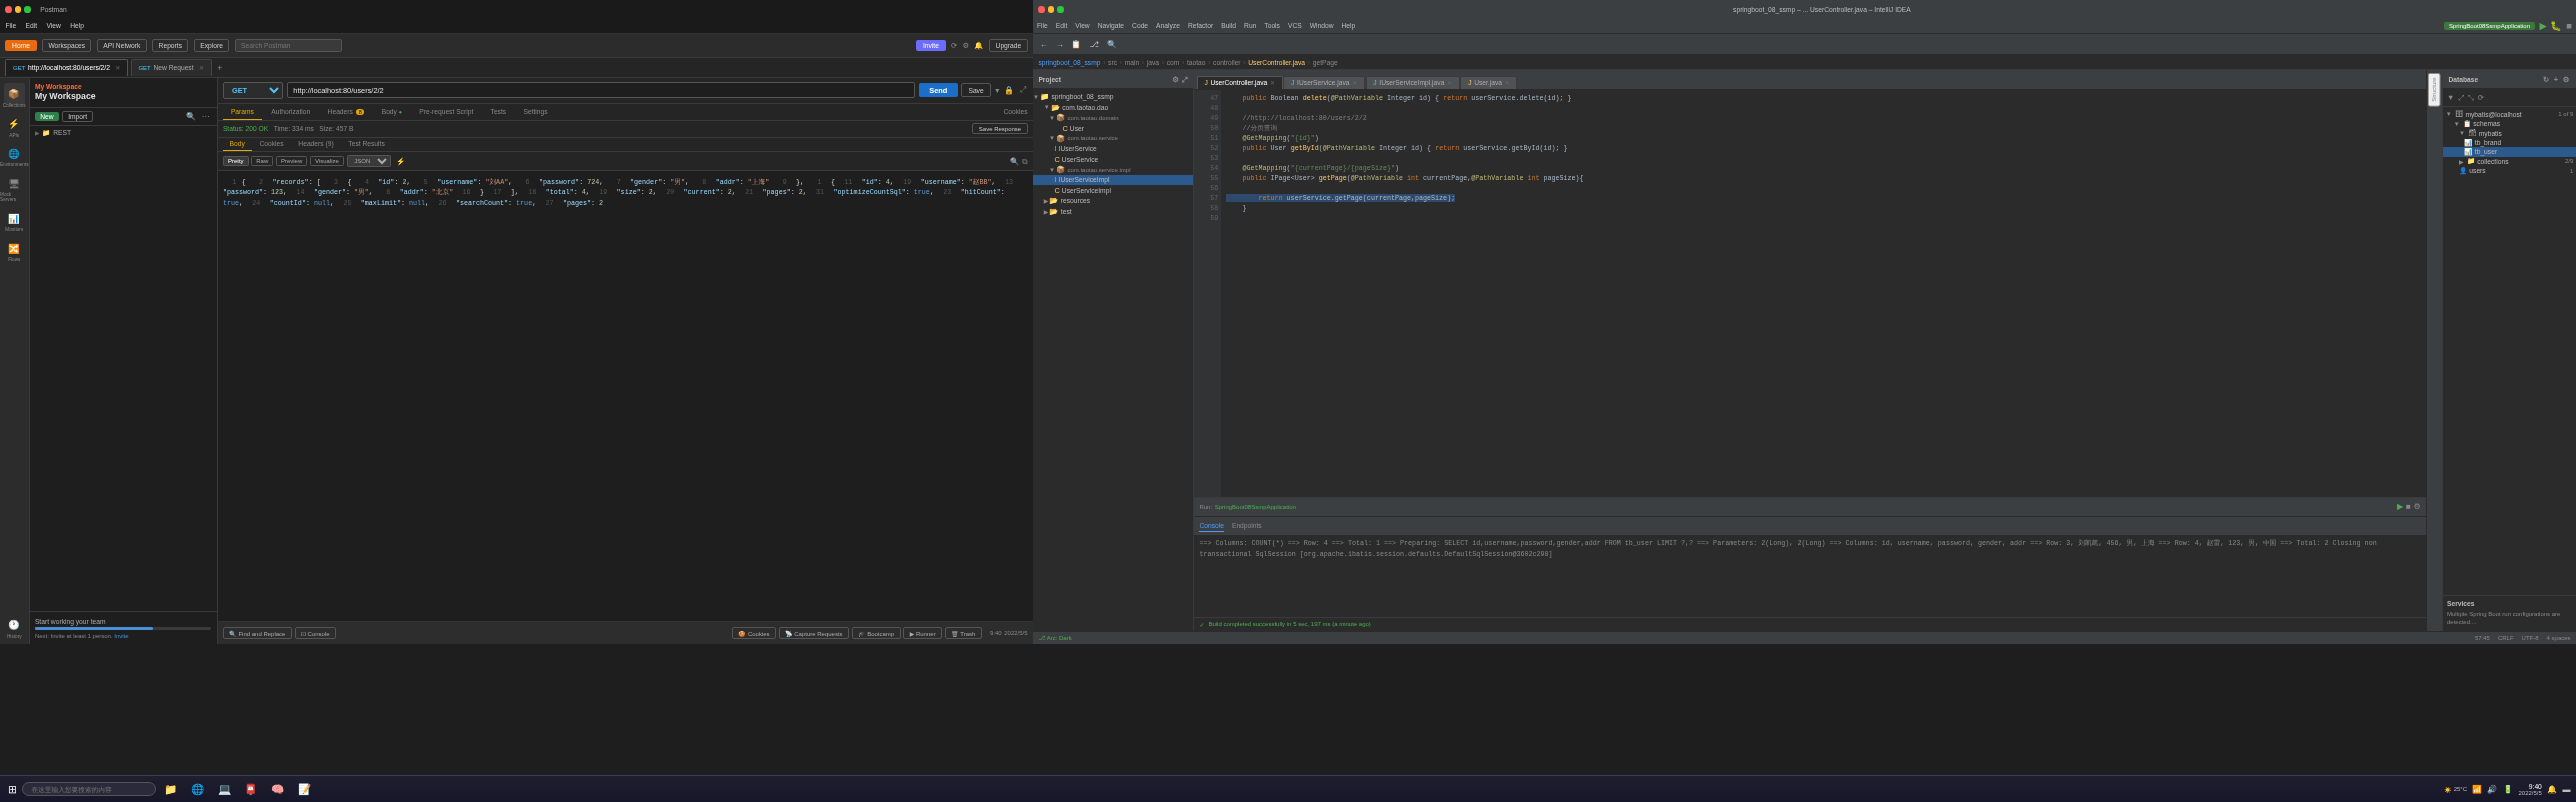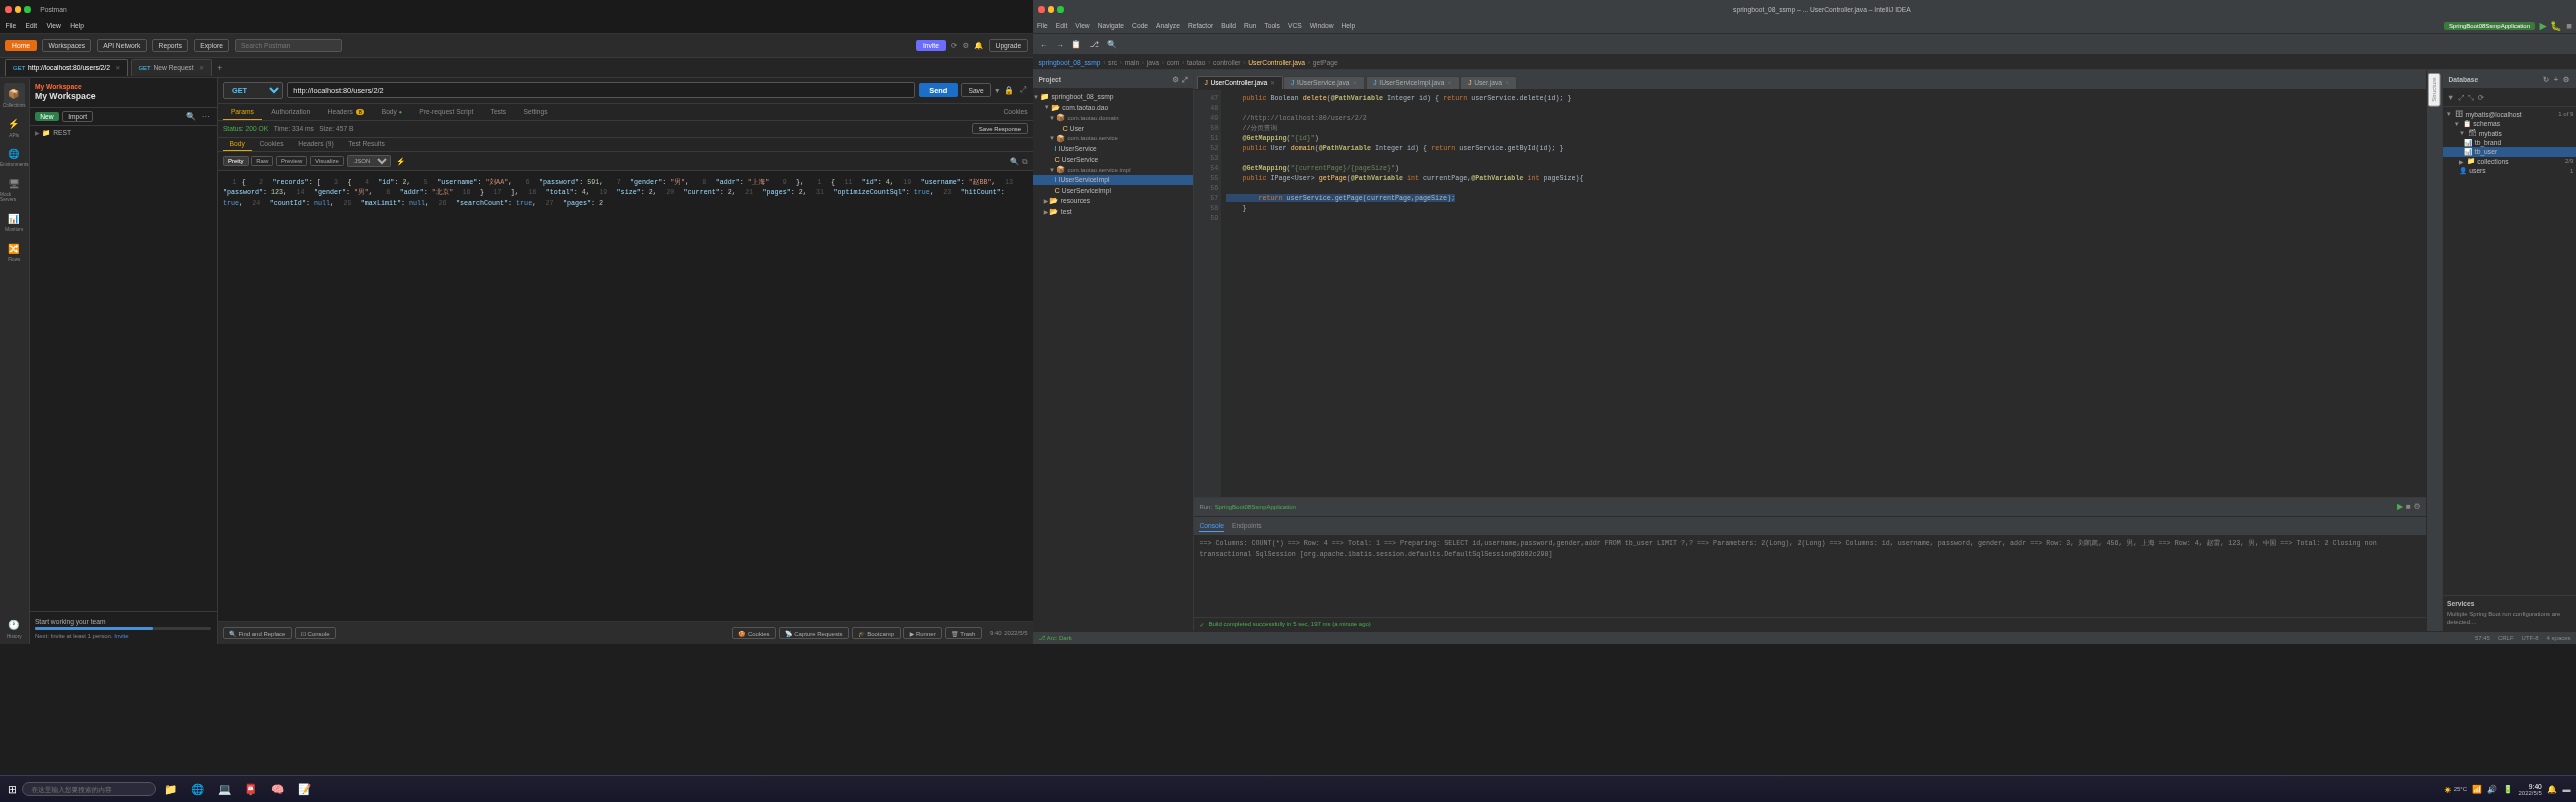--- a/index.html
+++ b/index.html
@@ -288,21 +288,21 @@
       width: 27px; background: #313335; color: #606366; font-size: 6.7px;
       font-family: 'Courier New', monospace; line-height: 1.5; padding: 2.7px 2.7px 2.7px 0;
       text-align: right; flex-shrink: 0; overflow: hidden;
     }
     .code-content {
       flex: 1; overflow: auto; padding: 2.7px 5.4px; font-family: 'Courier New', monospace;
       font-size: 6.7px; line-height: 1.5; white-space: pre; color: #a9b7c6;
     }
     .ij-kw { color: #cc7832; }
     .ij-str { color: #6a8759; }
-    .ij-ann { color: #bbb875; font-weight: bold; }
+    .ij-ann { color: #bbb875; }
     .ij-comment { color: #808080; }
     .ij-highlight { background: #2d4a6d; }
 
     
     .ij-bottom { height: 134px; background: #2b2b2b; border-top: 0.7px solid #3a3a3a; display: flex; flex-direction: column; flex-shrink: 0; }
     .ij-bottom-tabs {
       height: 19px; background: #3c3f41; display: flex; align-items: center;
       padding: 0 5.4px; gap: 8px; border-bottom: 0.7px solid #2b2b2b;
     }
     .ij-bottom-tab { color: #888; font-size: 6.7px; cursor: pointer; padding: 2.7px 0; border-bottom: 1.3px solid transparent; }
@@ -544,21 +544,21 @@
         <span style="margin-left:auto;color:#888;font-size:7.4px;">🔍</span>
         <span style="color:#888;font-size:7.4px;">⧉</span>
       </div>
 
       <div class="response-body">
 <span class="line-num">1</span>{
 <span class="line-num">2</span>  <span class="json-key">"records"</span>: [
 <span class="line-num">3</span>    {
 <span class="line-num">4</span>      <span class="json-key">"id"</span>: <span class="json-num">2</span>,
 <span class="line-num">5</span>      <span class="json-key">"username"</span>: <span class="json-str">"刘AA"</span>,
-<span class="line-num">6</span>      <span class="json-key">"password"</span>: <span class="json-num">591</span>,
+<span class="line-num">6</span>      <span class="json-key">"password"</span>: <span class="json-num">724</span>,
 <span class="line-num">7</span>      <span class="json-key">"gender"</span>: <span class="json-str">"男"</span>,
 <span class="line-num">8</span>      <span class="json-key">"addr"</span>: <span class="json-str">"上海"</span>
 <span class="line-num">9</span>    },
 <span class="line-num">1</span>    {
 <span class="line-num">11</span>      <span class="json-key">"id"</span>: <span class="json-num">4</span>,
 <span class="line-num">19</span>      <span class="json-key">"username"</span>: <span class="json-str">"赵BB"</span>,
 <span class="line-num">13</span>      <span class="json-key">"password"</span>: <span class="json-num">123</span>,
 <span class="line-num">14</span>      <span class="json-key">"gender"</span>: <span class="json-str">"男"</span>,
 <span class="line-num">8</span>      <span class="json-key">"addr"</span>: <span class="json-str">"北京"</span>
 <span class="line-num">16</span>    }
@@ -751,21 +751,21 @@
 
       <div class="code-editor">
         <div class="code-gutter">
           47<br>48<br>49<br>50<br>51<br>52<br>53<br>54<br>55<br>56<br>57<br>58<br>59<br>
         </div>
         <div class="code-content"><span class="ij-kw">    public</span> Boolean <span style="color:#ffc66d;">delete</span>(<span class="ij-ann">@PathVariable</span> Integer id) { <span class="ij-kw">return</span> userService.delete(id); }
 
     <span class="ij-comment">//http://localhost:80/users/2/2</span>
     <span class="ij-comment">//分页查询</span>
     <span class="ij-ann">@GetMapping</span>(<span class="ij-str">"{id}"</span>)
-    <span class="ij-kw">public</span> User <span style="color:#ffc66d;">domain</span>(<span class="ij-ann">@PathVariable</span> Integer id) { <span class="ij-kw">return</span> userService.getById(id); }
+    <span class="ij-kw">public</span> User <span style="color:#ffc66d;">getById</span>(<span class="ij-ann">@PathVariable</span> Integer id) { <span class="ij-kw">return</span> userService.getById(id); }
 
     <span class="ij-ann">@GetMapping</span>(<span class="ij-str">"{currentPage}/{pageSize}"</span>)
     <span class="ij-kw">public</span> IPage&lt;User&gt; <span style="color:#ffc66d;">getPage</span>(<span class="ij-ann">@PathVariable</span> <span class="ij-kw">int</span> currentPage,<span class="ij-ann">@PathVariable</span> <span class="ij-kw">int</span> pageSize){
 
 <span class="ij-highlight">        <span class="ij-kw">return</span> userService.getPage(currentPage,pageSize);</span>
     }
 </div>
       </div>
 
       <div class="ij-bottom">

